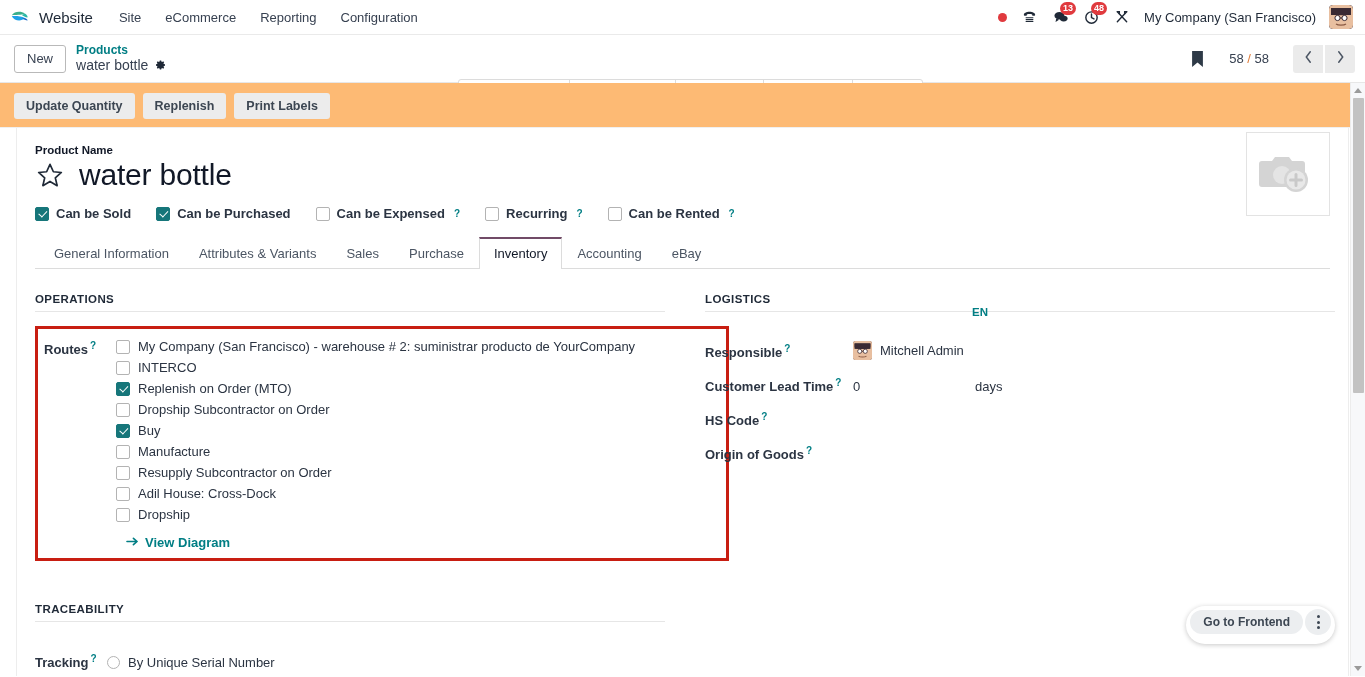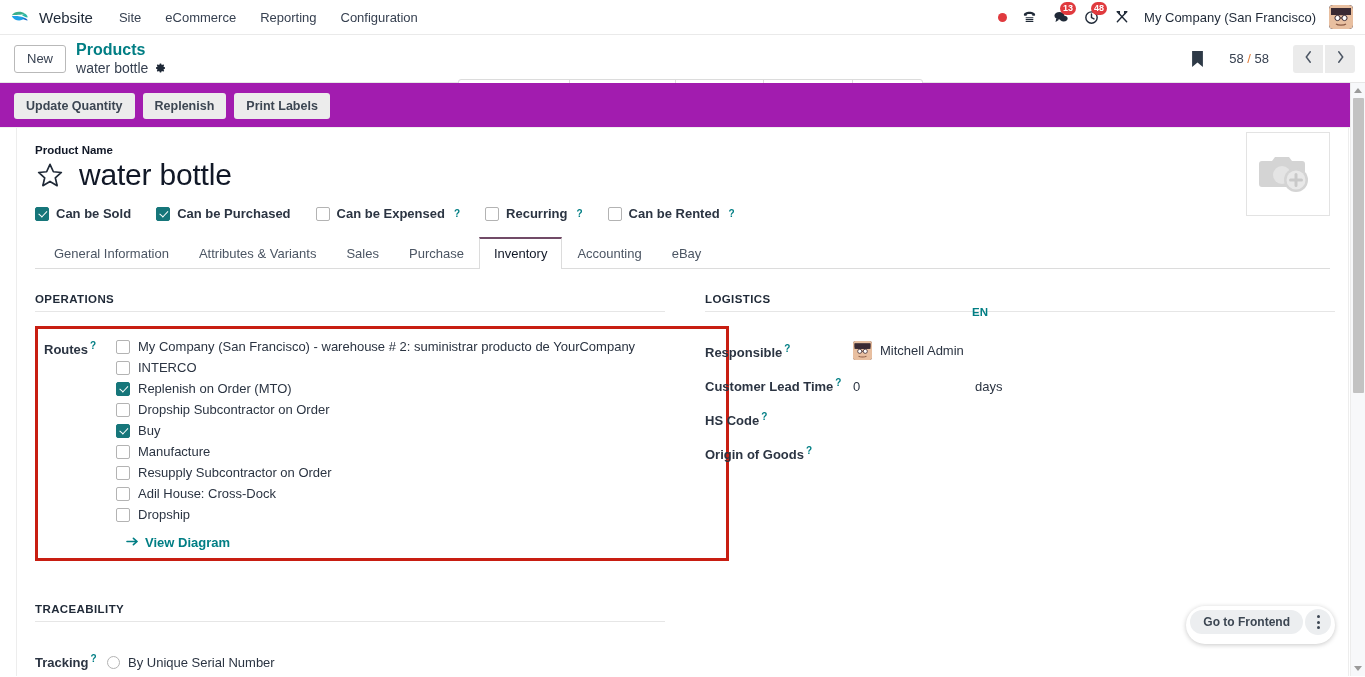--- a/index.html
+++ b/index.html
@@ -104,21 +104,21 @@
     font-size: 13px;
     cursor: pointer;
     line-height: 16px;
   }
   .breadcrumb-wrap {
     margin-left: 10px;
     line-height: 1.15;
   }
   .bc-parent {
     color: #017e84;
-    font-size: 16px;
+    font-size: 12px;
     font-weight: 700;
     cursor: pointer;
     display: block;
   }
   .bc-current {
     font-size: 14px;
     color: #374151;
     display: flex; align-items: center; gap: 7px;
   }
   .gear-icon { color: #1f2937; cursor: pointer; display:flex; }
@@ -187,21 +187,21 @@
   .pager-btn:last-child { border-radius: 0 3px 3px 0; }
 
   
   .content-area {
     position: relative;
     height: calc(677px - 35px - 49px);
     background: #f9f9f9;
     overflow: hidden;
   }
   .action-bar {
-    background: #a21caf;
+    background: #fdba74;
     padding: 10px 28px 8px 14px;
     display: flex; gap: 8px;
     border-bottom: 1px solid #f0f0f0;
   }
   .act-btn {
     background: #ececec;
     border: none;
     border-radius: 3px;
     padding: 6px 12px;
     font-size: 12.5px;

